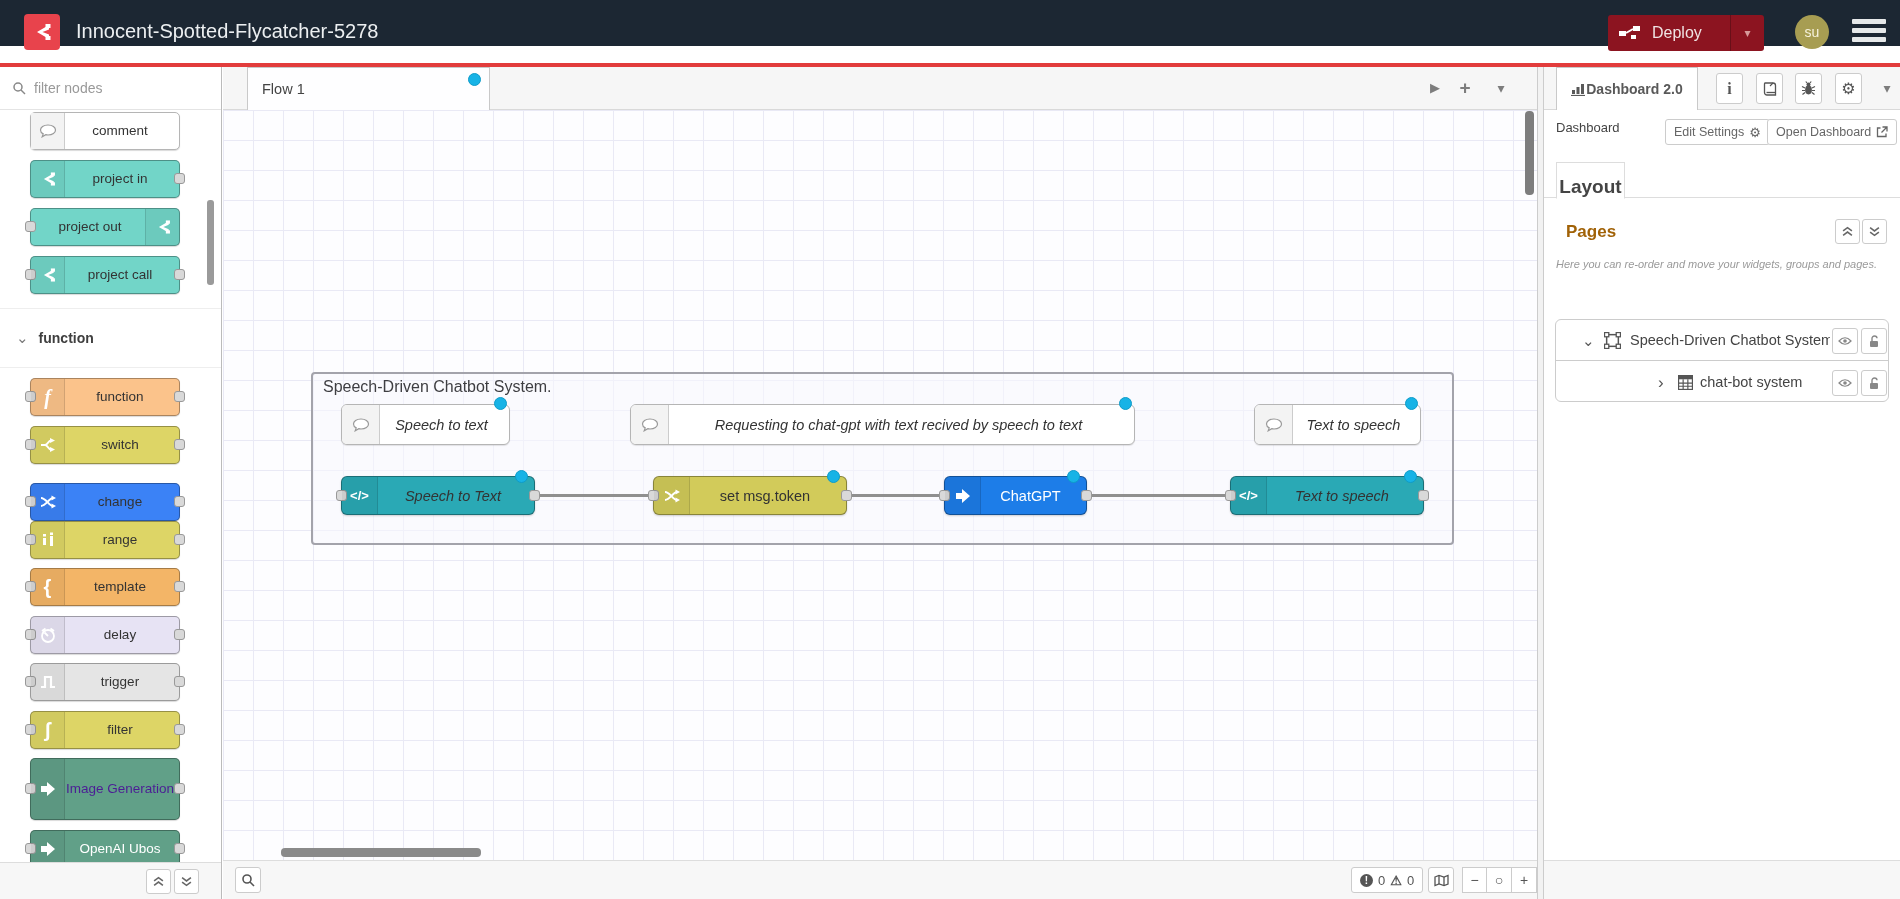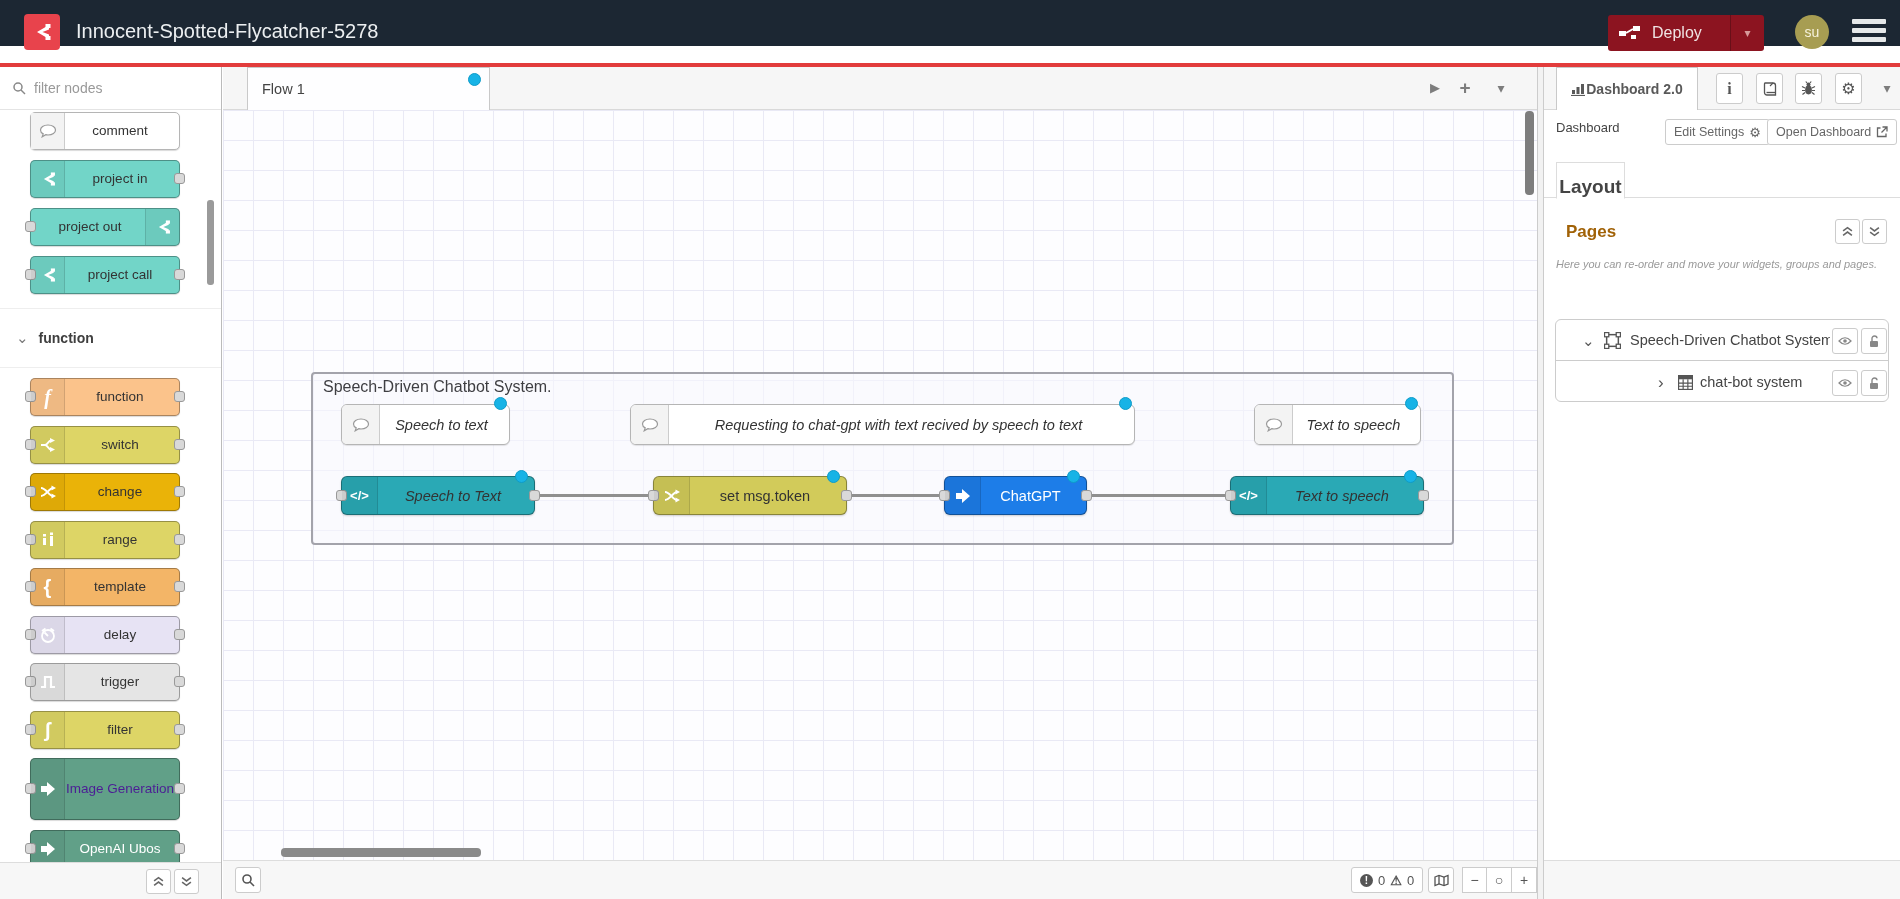--- a/index.html
+++ b/index.html
@@ -202,21 +202,21 @@
         <svg width="16" height="16" viewBox="0 0 16 16">
             <path d="M1 8 H5 C8 8 8 3.5 11 3.5" fill="none" stroke="#fff" stroke-width="2"></path>
             <path d="M5 8 C8 8 8 12.5 11 12.5" fill="none" stroke="#fff" stroke-width="2"></path>
             <path d="M10 1 L15 3.5 L10 6 Z" fill="#fff"></path>
             <path d="M10 10 L15 12.5 L10 15 Z" fill="#fff"></path>
           </svg>
       </span>
       <span class="nlbl">switch</span>
     </div>
 
-    <div class="pnode" style="top:363px;background:#eab308">
+    <div class="pnode" style="top:373px;background:#3b82f6">
       <span class="port in"></span>
       <span class="port out"></span>
       <span class="nicon">
         <svg width="16" height="16" viewBox="0 0 16 16">
             <path d="M1 4 C6 4 9 12 13 12" fill="none" stroke="#fff" stroke-width="2"></path>
             <path d="M1 12 C6 12 9 4 13 4" fill="none" stroke="#fff" stroke-width="2"></path>
             <path d="M11.5 1.5 L16 4 L11.5 6.5 Z" fill="#fff"></path>
             <path d="M11.5 9.5 L16 12 L11.5 14.5 Z" fill="#fff"></path>
           </svg>
       </span>

